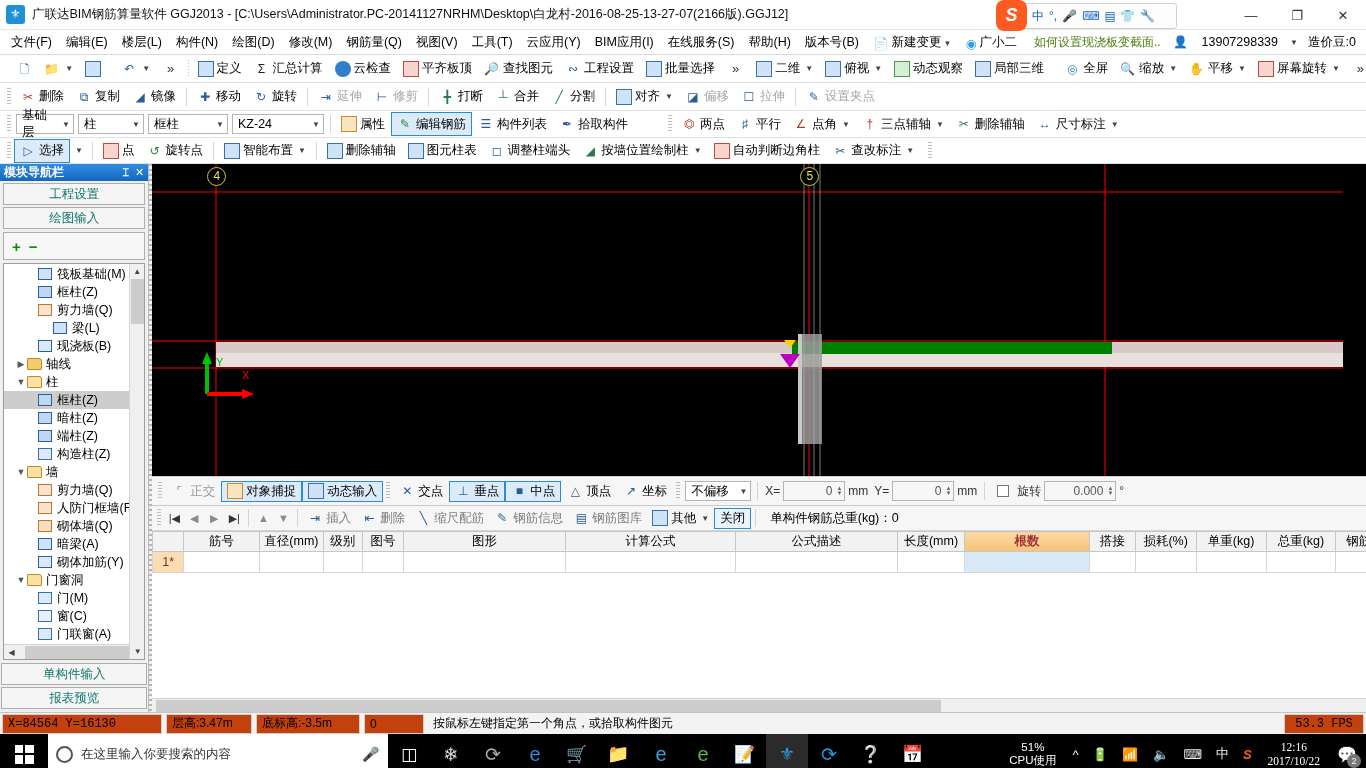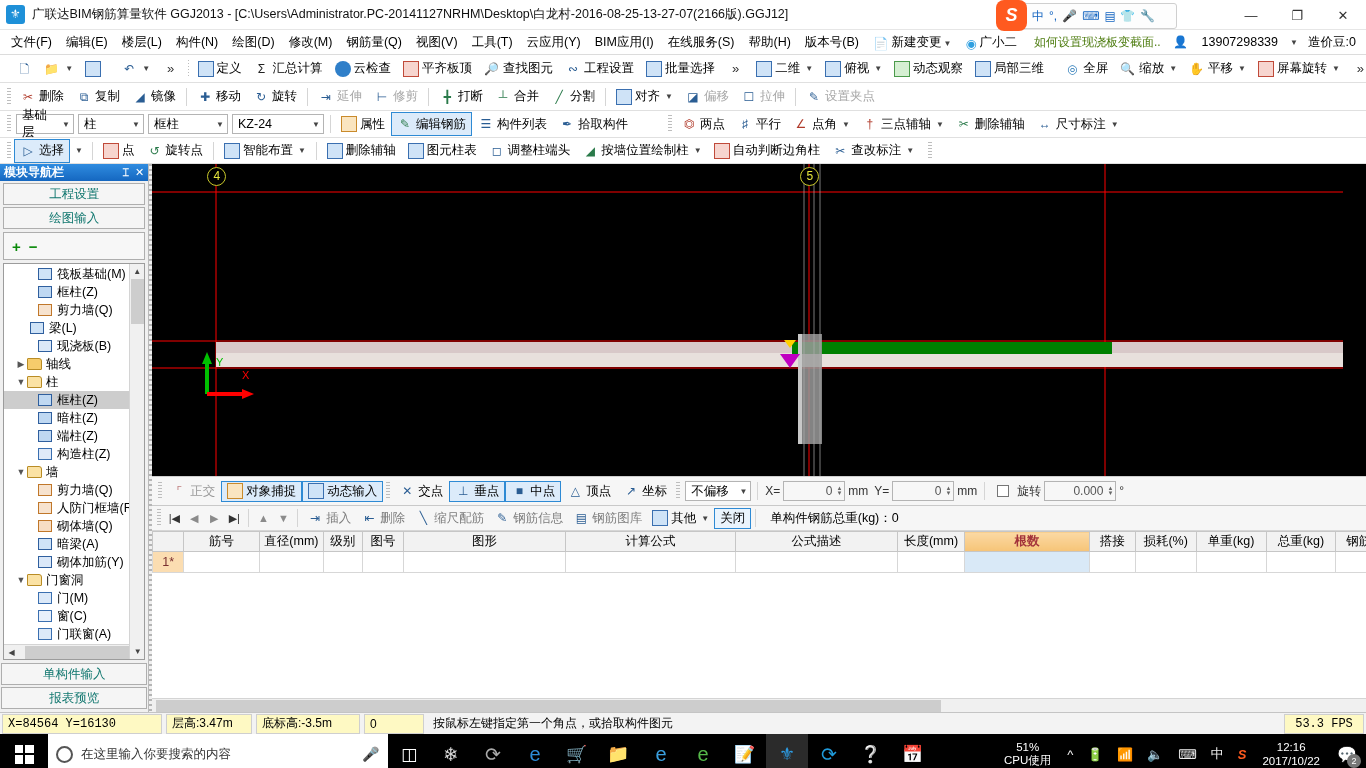--- a/index.html
+++ b/index.html
@@ -170,21 +170,21 @@
   table.g td { height: 21px; border: 1px solid #d7d7d7; font-size: 12.5px; }
   td.rowhdr { background: #fbddb1; color: #7a3030; text-align: center; font-size: 12px; }
   td.cur { border-left: 2px solid #000; }
   td.sel { background: #d9e9f7; }
   .grid-hsb { height: 14px; background: #f0f0f0; border-top: 1px solid #d4d4d4; position: relative; }
   .grid-hsb .th { position: absolute; left: 4px; top: 1px; width: 785px; height: 12px; background: #cdcdcd; }
 
   
   .statusbar { height: 22px; background: #f3f3f3; border-top: 1px solid #c4c4c4;
     display: flex; align-items: center; font-size: 12px; }
-  .sb-cell { height: 20px; border: 1px solid #cfcfcf; background: #fef9c3; margin: 0 2px;
+  .sb-cell { height: 20px; border: 1px solid #cfcfcf; background: #c2410c; margin: 0 2px;
     display: flex; align-items: center; padding: 0 5px; white-space: nowrap; }
   .sb-flex { flex: 1; border: none; background: transparent; }
 
   
   .taskbar { height: 40px; background: #000; display: flex; align-items: center; color: #fff; }
   .tb-start { width: 48px; height: 40px; display: flex; align-items: center; justify-content: center; }
   .win-logo { width: 19px; height: 19px; display: grid; grid-template-columns: 1fr 1fr;
     grid-template-rows: 1fr 1fr; gap: 2px; }
   .win-logo i { background: #fff; display: block; }
   .tb-search { flex: none; width: 340px; height: 40px; background: #fff; display: flex;
@@ -193,21 +193,21 @@
   .tb-search .mic { margin-left: auto; font-size: 14px; color: #444; }
   .tb-icons { display: flex; align-items: center; }
   .tbi { width: 42px; height: 40px; display: flex; align-items: center; justify-content: center;
     position: relative; }
   .tbi.open::after { content: ""; position: absolute; bottom: 2px; left: 11px; width: 20px;
     height: 3px; background: #4aa8e8; }
   .tbi.active { background: #2b2b2b; }
   .tray { margin-left: auto; display: flex; align-items: center; gap: 2px; padding-right: 2px; }
   .tray-item { padding: 0 6px; font-size: 13px; color: #eee; }
   .cpu { text-align: center; font-size: 11.5px; line-height: 13px; padding: 0 8px; }
-  .clock { text-align: center; font-size: 11.5px; line-height: 14px; padding: 0 8px; }
+  .clock { text-align: center; font-size: 11.5px; line-height: 14px; padding: 0 8px; font-family: Liberation Serif, serif; }
   .notif { width: 34px; height: 40px; display: flex; align-items: center; justify-content: center; position: relative; }
   .badge { position: absolute; right: 3px; bottom: 6px; width: 14px; height: 14px; border-radius: 50%;
     background: #777; color: #fff; font-size: 9px; line-height: 14px; text-align: center; }
 </style>
 </head>
 <body>
 
 <div class="app">
 
   <div class="titlebar">
@@ -574,21 +574,21 @@
               </span>
               <span>框柱(Z)</span>
             </div>
             <div class="tnode" style="padding-left: 22px;">
               <span class="tw"></span>
               <span class="tico">
                 <span style="display:block;width:14px;height:12px;margin-top:1px;background:#f7e3cf;border:1px solid #c0772a;"></span>
               </span>
               <span>剪力墙(Q)</span>
             </div>
-            <div class="tnode" style="padding-left: 14px;">
+            <div class="tnode" style="padding-left: 37px;">
               <span class="tw"></span>
               <span class="tico">
                 <span style="display:block;width:14px;height:12px;margin-top:1px;background:#cfe3f7;border:1px solid #2f5f9e;"></span>
               </span>
               <span>梁(L)</span>
             </div>
             <div class="tnode" style="padding-left: 22px;">
               <span class="tw"></span>
               <span class="tico">
                 <span style="display:block;width:14px;height:12px;margin-top:1px;background:#dce9f8;border:1px solid #2f5f9e;"></span>

